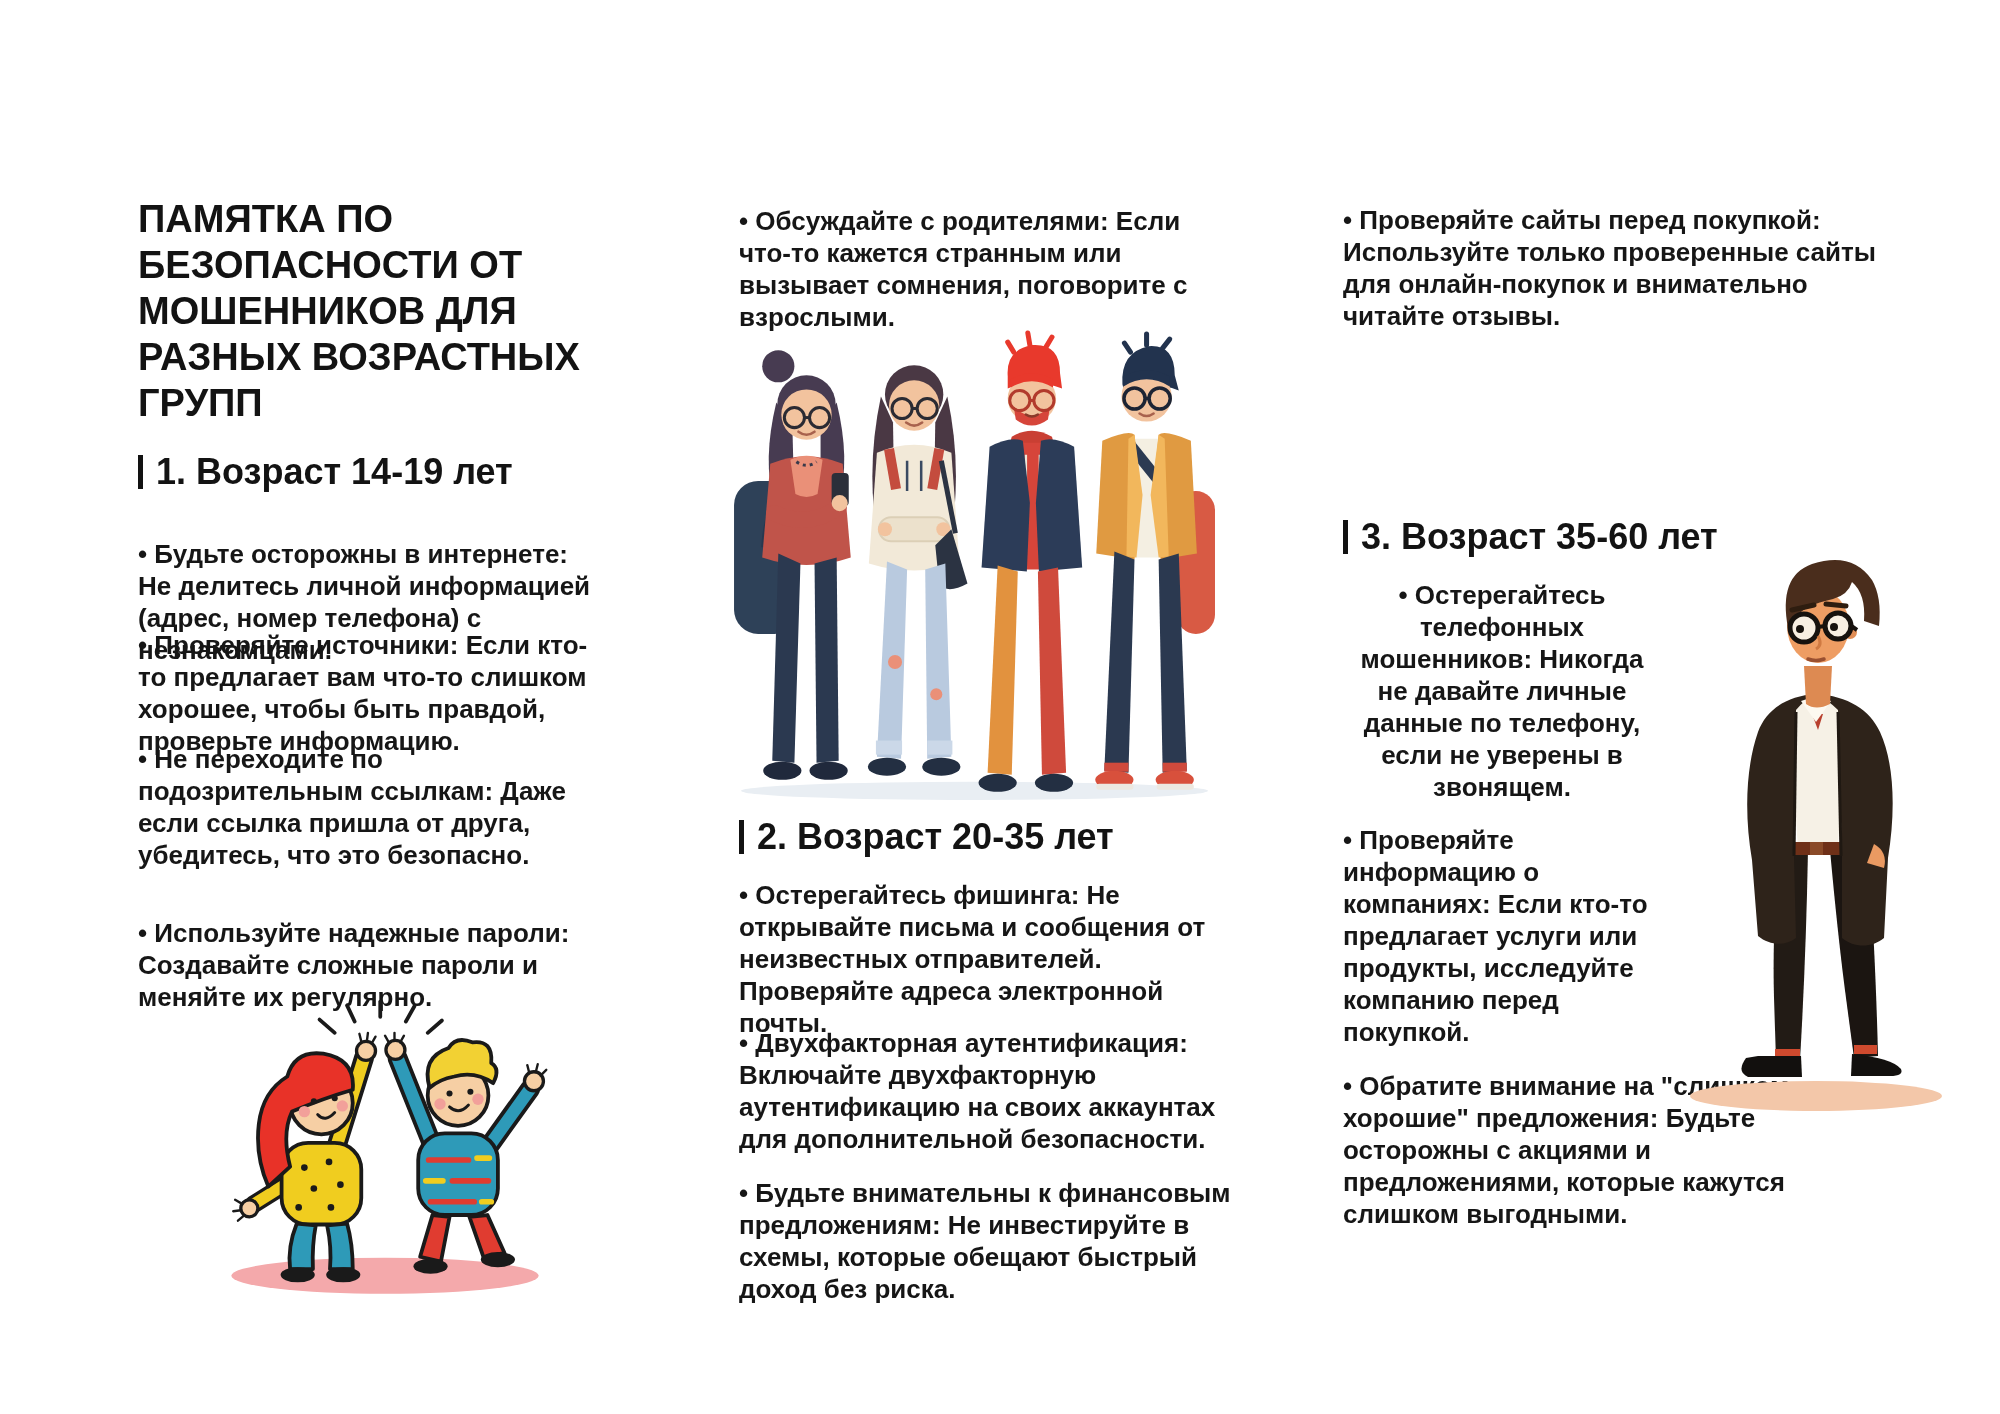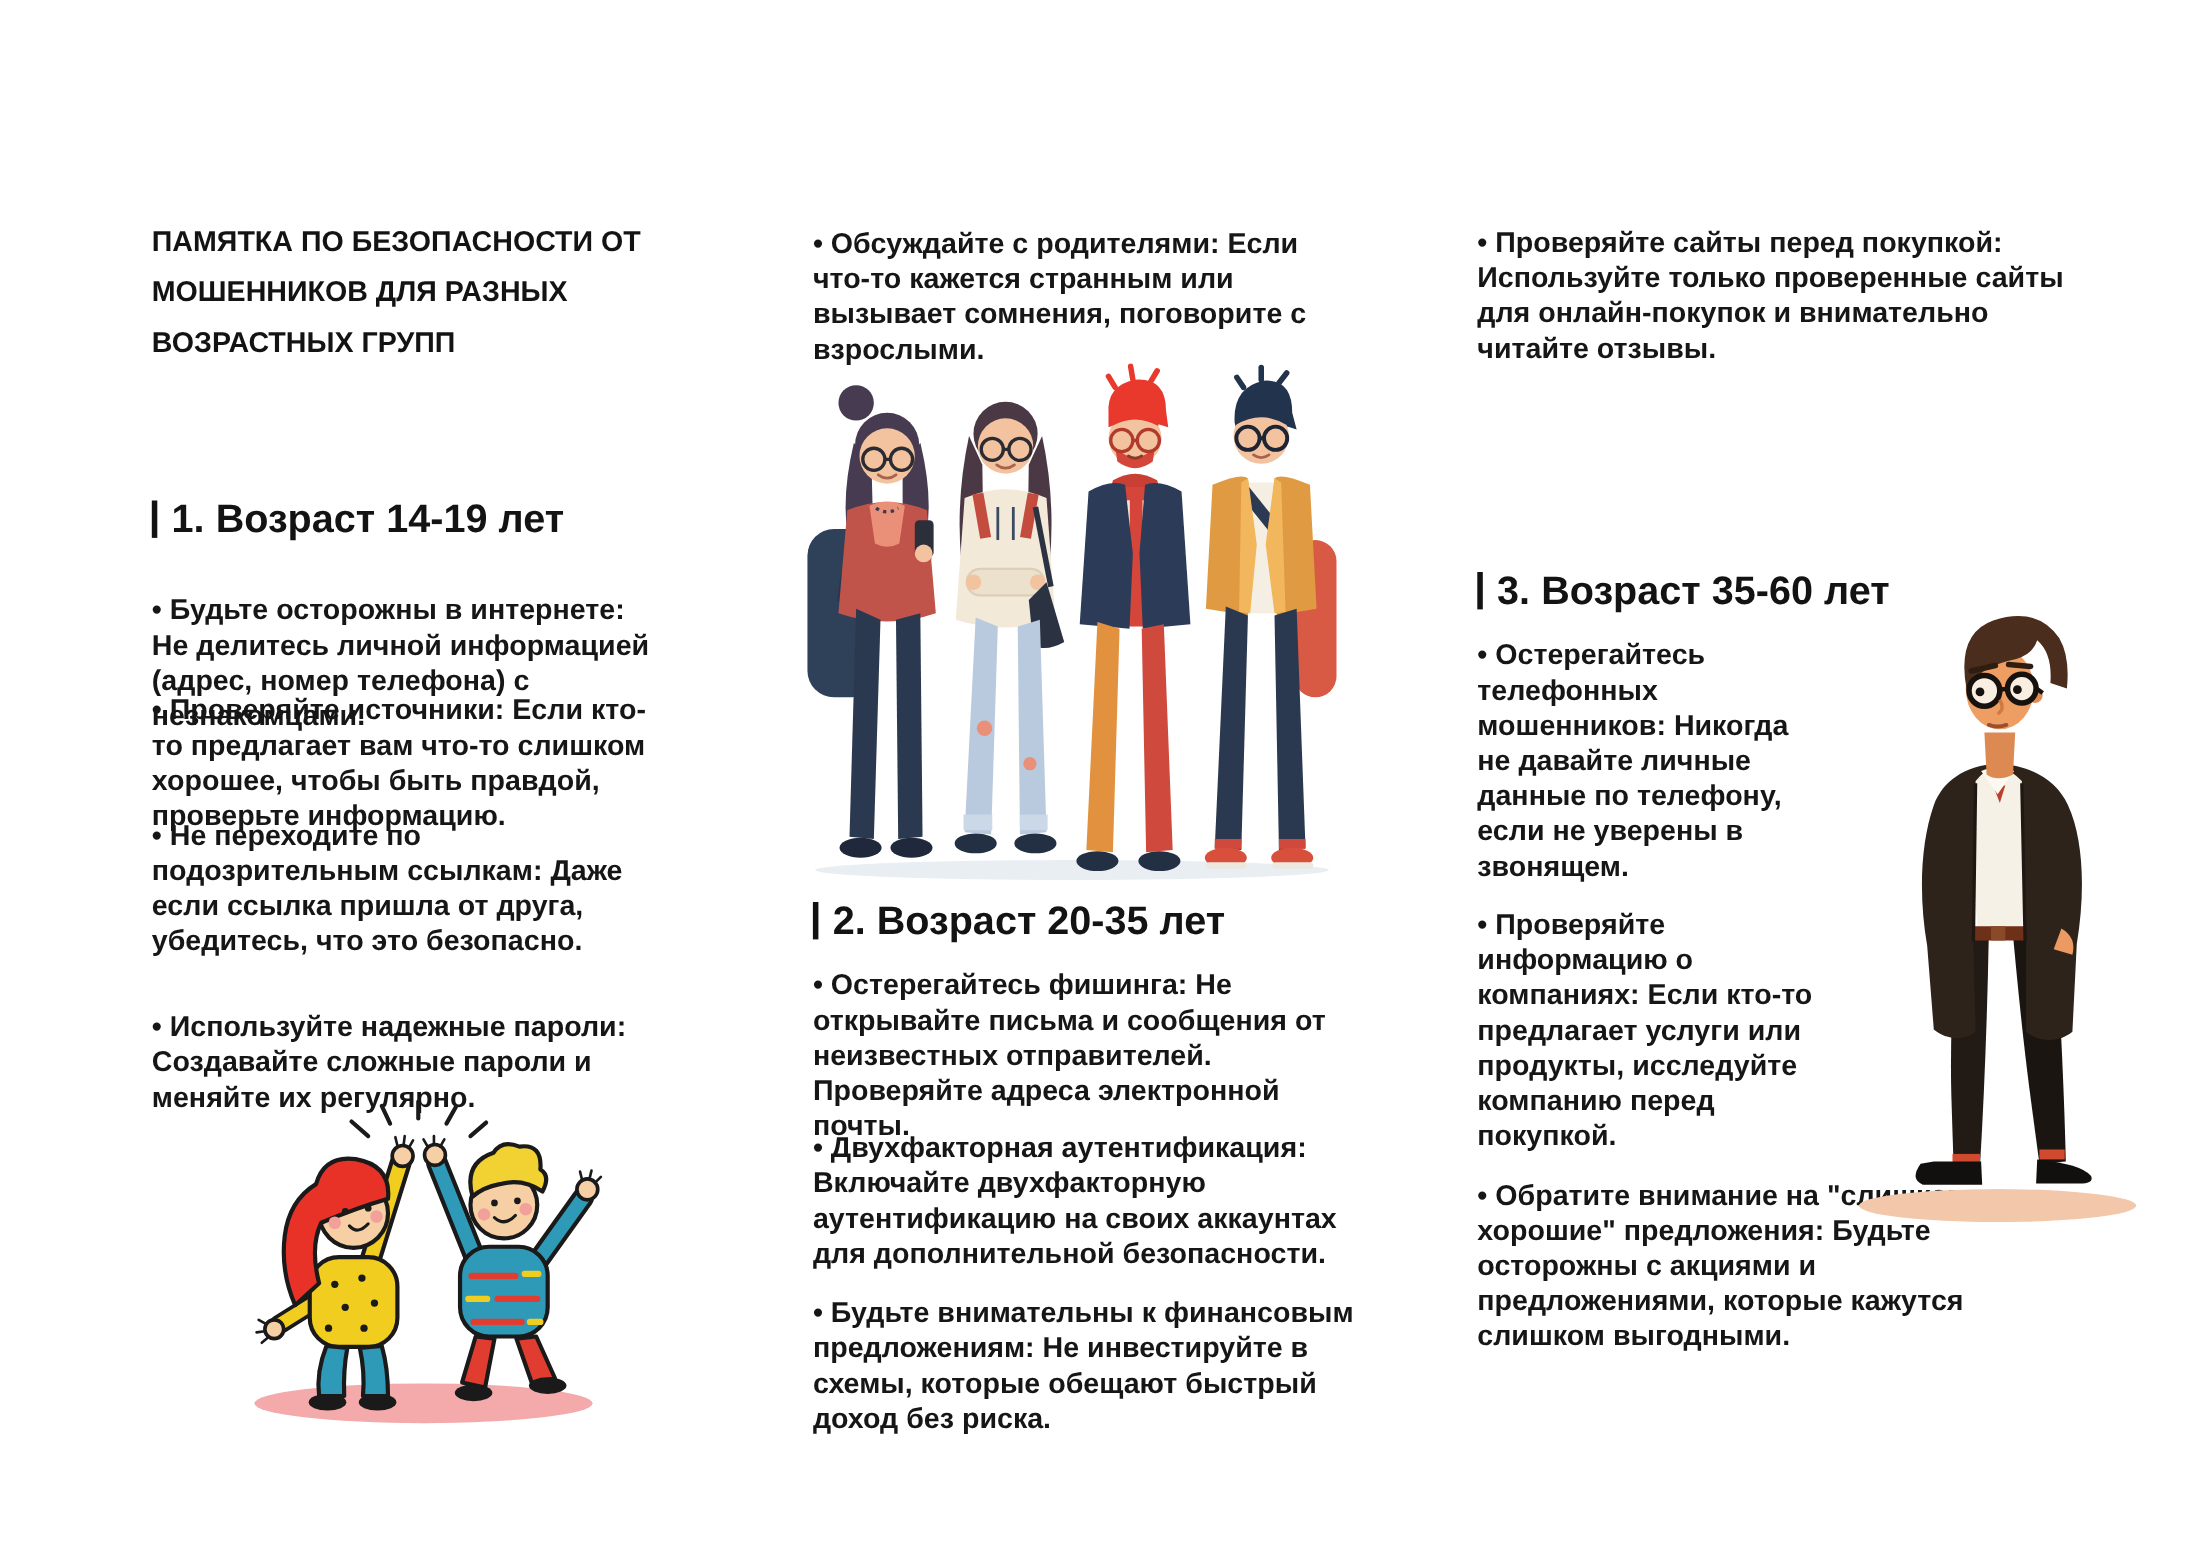--- a/index.html
+++ b/index.html
@@ -7,21 +7,21 @@
     position: relative;
     width: 2000px;
     height: 1414px;
     background: #ffffff;
     overflow: hidden;
     font-family: "Liberation Sans", sans-serif;
     color: #141414;
   }
   .abs { position: absolute; }
   .title {
-    font-size: 26px;
+    font-size: 38px;
     line-height: 46px;
     font-weight: 700;
     color: #131313;
   }
   .heading {
     font-size: 36px;
     line-height: 34px;
     font-weight: 700;
     border-left: 5px solid #121212;
     padding-left: 13px;
@@ -263,21 +263,21 @@
   <div class="abs heading" style="left:739px; top:820px;">2. Возраст 20-35 лет</div>
 
   <div class="abs body-text" style="left:739px; top:879px; width:515px;">• Остерегайтесь фишинга: Не открывайте письма и сообщения от неизвестных отправителей. Проверяйте адреса электронной почты.</div>
   <div class="abs body-text" style="left:739px; top:1027px; width:515px;">• Двухфакторная аутентификация: Включайте двухфакторную аутентификацию на своих аккаунтах для дополнительной безопасности.</div>
   <div class="abs body-text" style="left:739px; top:1177px; width:515px;">• Будьте внимательны к финансовым предложениям: Не инвестируйте в схемы, которые обещают быстрый доход без риска.</div>
 
   <div class="abs body-text" style="left:1343px; top:204px; width:535px;">• Проверяйте сайты перед покупкой: Используйте только проверенные сайты для онлайн-покупок и внимательно читайте отзывы.</div>
 
   <div class="abs heading" style="left:1343px; top:520px;">3. Возраст 35-60 лет</div>
 
-  <div class="abs body-text" style="left:1343px; top:579px; width:318px;">• Остерегайтесь телефонных мошенников: Никогда не давайте личные данные по телефону, если не уверены в звонящем.</div>
+  <div class="abs body-text" style="left:1343px; top:579px; width:318px;text-align:center;">• Остерегайтесь телефонных мошенников: Никогда не давайте личные данные по телефону, если не уверены в звонящем.</div>
   <div class="abs body-text" style="left:1343px; top:824px; width:318px;">• Проверяйте информацию о компаниях: Если кто-то предлагает услуги или продукты, исследуйте компанию перед покупкой.</div>
   <div class="abs body-text" style="left:1343px; top:1070px; width:475px;">• Обратите внимание на "слишком хорошие" предложения: Будьте осторожны с акциями и предложениями, которые кажутся слишком выгодными.</div>
 
   <svg class="abs" style="left:1668px; top:498px;" width="290" height="625" viewBox="0 0 290 625">
     <ellipse cx="148" cy="598" rx="126" ry="15" fill="#f3c7a9"></ellipse>
     <g>
 
       <path d="M112,335 Q104,430 106,500 L108,562 L132,562 Q138,460 140,352 Z" fill="#221b15"></path>
       <path d="M162,352 Q170,440 178,500 L186,560 L210,558 Q208,470 200,340 Z" fill="#1b1511"></path>
       <rect x="107" y="551" width="25" height="9" fill="#cf4a2e"></rect>

